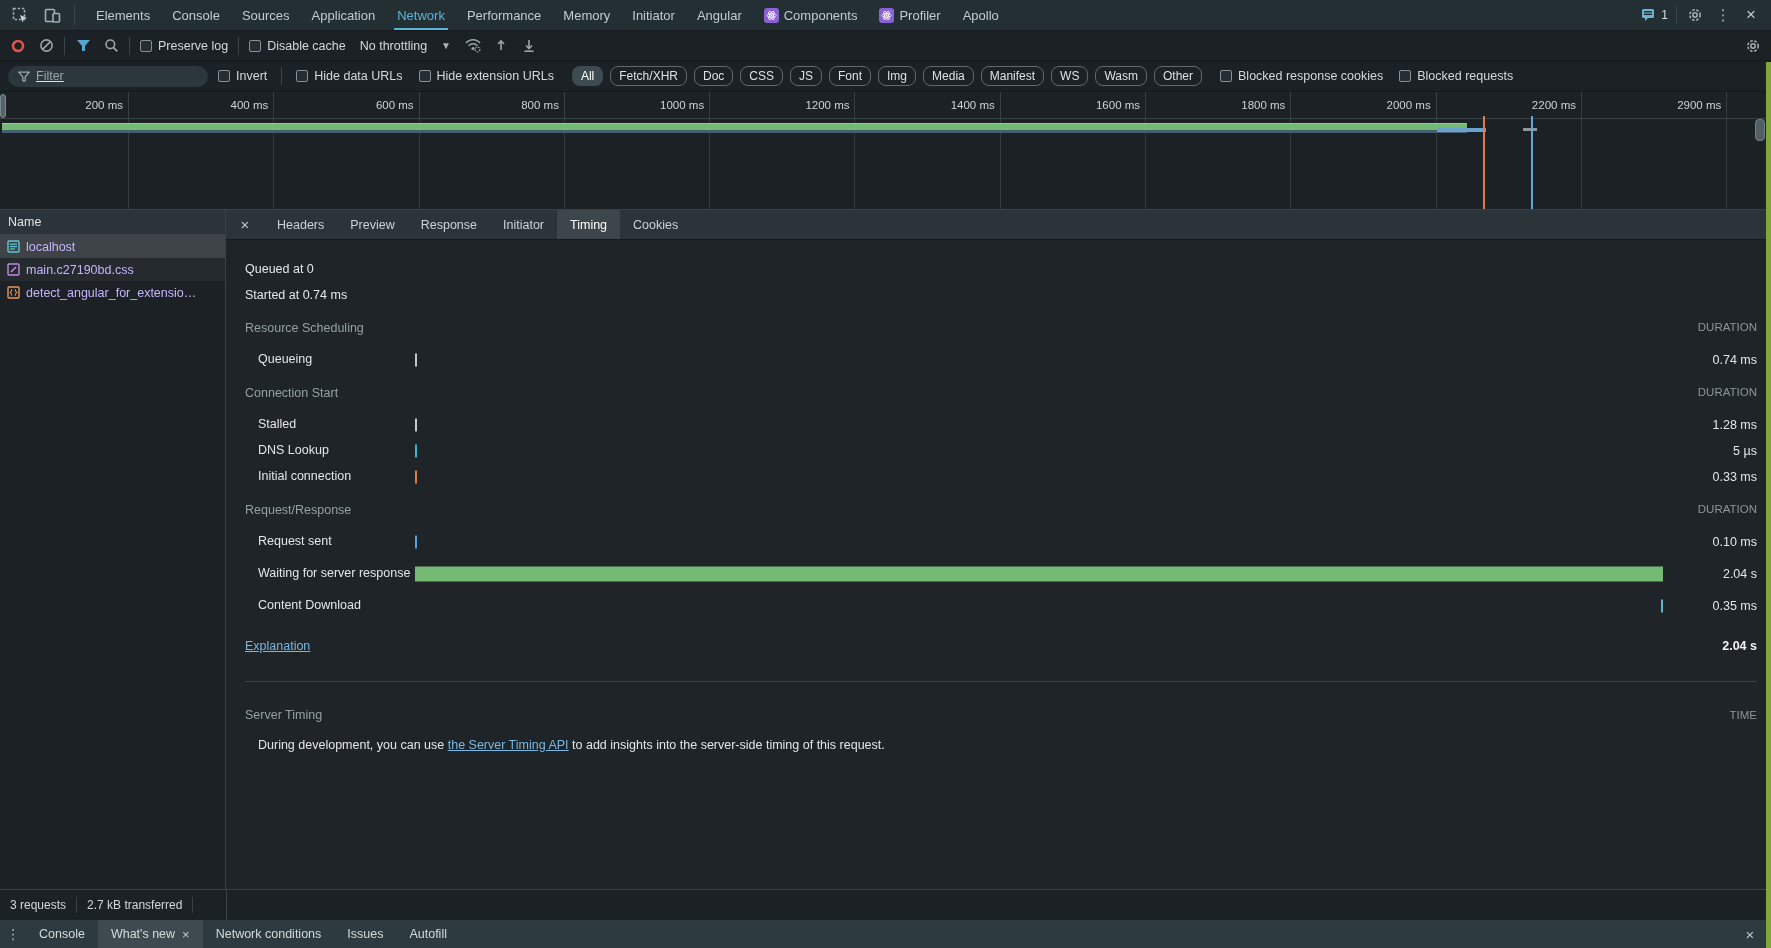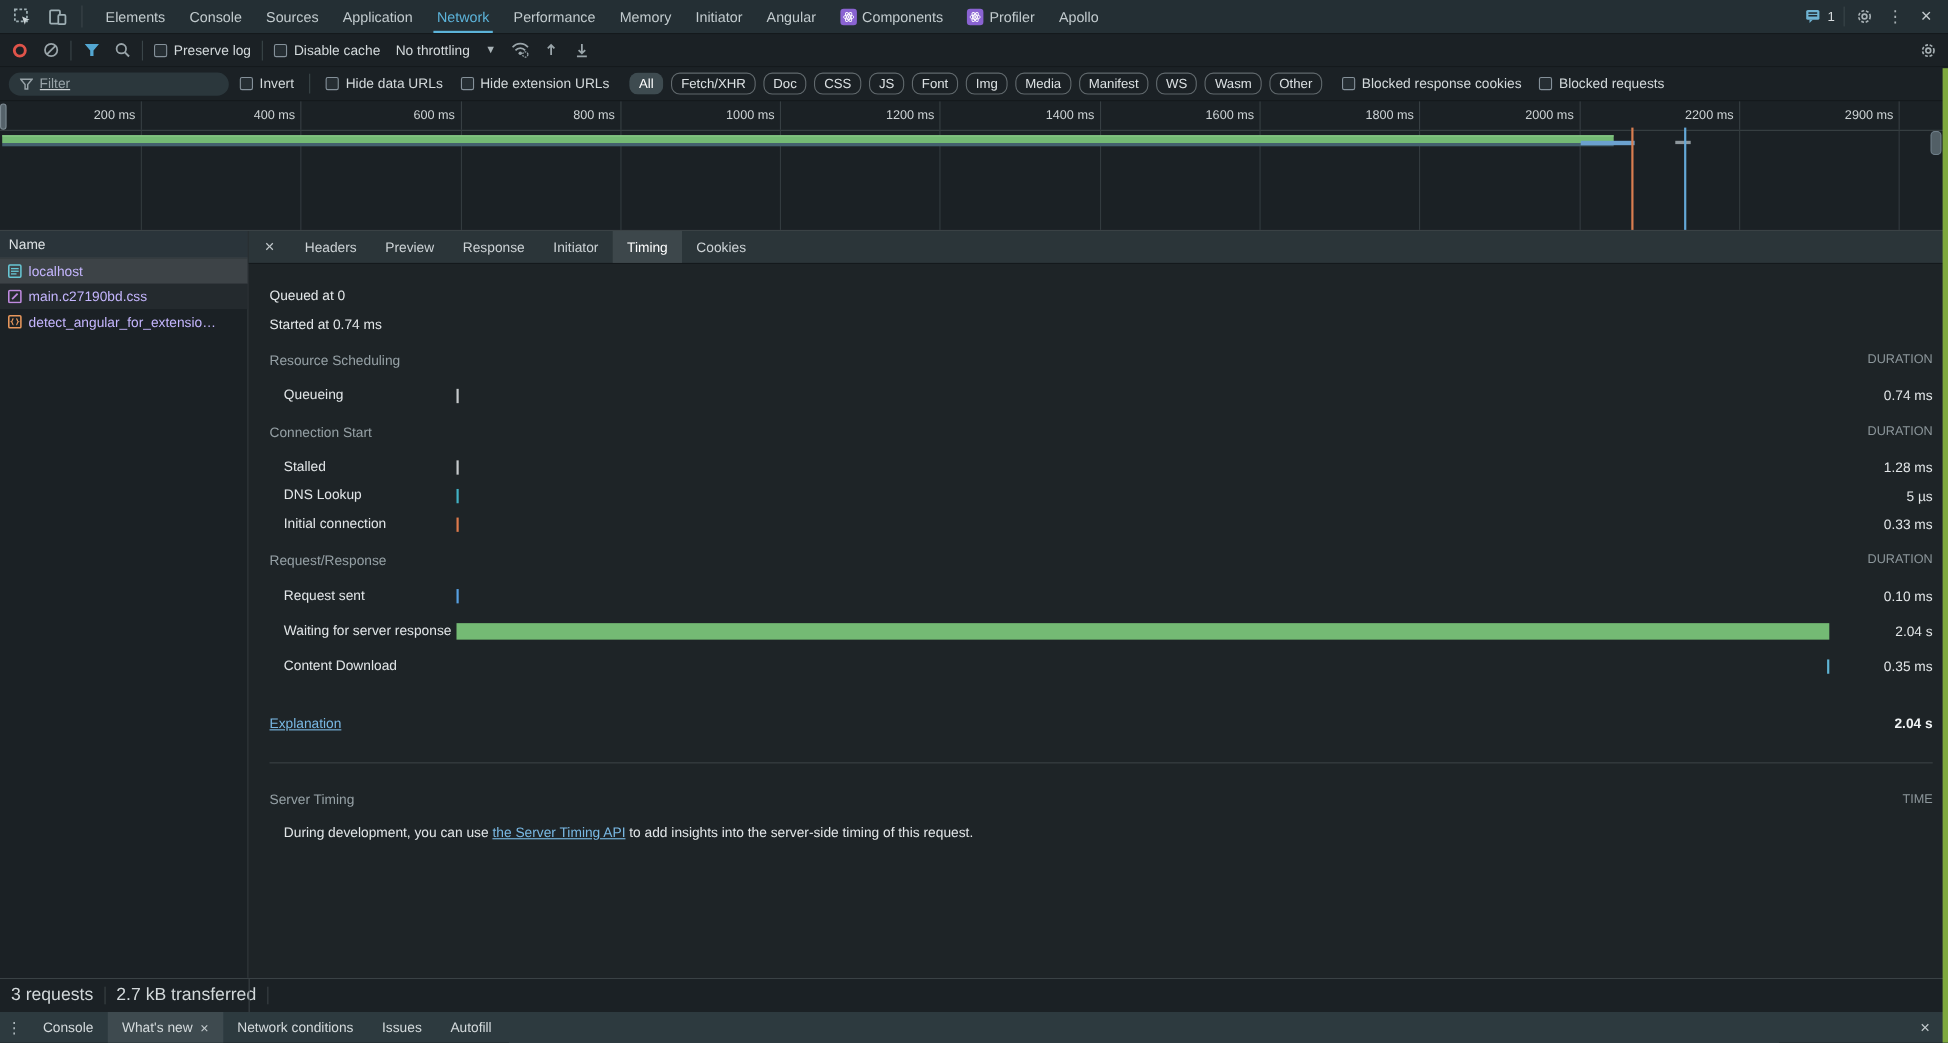--- a/index.html
+++ b/index.html
@@ -75,30 +75,30 @@
   .t-line { height:26px; display:flex; align-items:center; color:#e4e8ea; }
   .t-section-hdr { height:26px; margin-top:13px; display:flex; align-items:flex-start; }
   .t-section-hdr .name { color:#95a0a5; }
   .t-col-hdr { margin-left:auto; color:#8c969b; font-size:11.5px; width:92px; text-align:right; }
   .t-row { display:flex; align-items:center; min-height:26px; }
   .t-row .lbl { width:170px; flex:none; padding-left:13px; color:#e2e6e8; line-height:1.25; }
   .t-row .chart { flex:1; position:relative; height:100%; min-height:22px; }
   .t-row .val { width:92px; flex:none; text-align:right; color:#e2e6e8; }
   .tick { position:absolute; top:50%; transform:translateY(-50%); width:2px; height:13px; }
   .fullbar { position:absolute; top:50%; transform:translateY(-50%); left:0; right:2px; height:15px; }
-  .t-expl-row { display:flex; align-items:center; margin-top:32px; }
+  .t-expl-row { display:flex; align-items:center; margin-top:20px; }
   .t-expl-row .val { margin-left:auto; width:92px; text-align:right; font-weight:bold; color:#f0f3f4; }
   a.dev-link { color:#79b8e3; text-decoration:underline; cursor:pointer; }
   .t-hr { border:none; border-top:1px solid #3a4245; margin:28px 0 0 0; }
   .server-hdr { display:flex; align-items:center; margin-top:26px; }
   .server-hdr .name { color:#95a0a5; }
   .server-text { margin-top:16px; padding-left:13px; color:#e2e6e8; }
 
   
-  .statusbar { height:31px; border-top:1px solid #3a4245; background:#1b2125; display:flex; align-items:center; flex:none; font-size:16px; color:#d3d9db; position:relative; }
+  .statusbar { height:31px; border-top:1px solid #3a4245; background:#1b2125; display:flex; align-items:center; flex:none; font-size:12px; color:#d3d9db; position:relative; }
   .statusbar .seg { padding:0 10px; display:flex; align-items:center; height:100%; }
   .statusbar .sep { width:1px; height:16px; background:#3a4245; }
   .statusbar .panel-div { position:absolute; left:226px; top:0; bottom:0; width:1px; background:#3a4245; }
 
   .drawer { height:28px; background:#2d3a3f; display:flex; align-items:stretch; flex:none; position:relative; }
   .drawer .kebab { width:26px; display:flex; align-items:center; justify-content:center; color:#aeb8bc; font-size:14px; }
   .drawer-tab { display:flex; align-items:center; gap:7px; padding:0 13px; color:#d4dadc; font-size:12.5px; }
   .drawer-tab.sel { background:#3e4a4f; }
   .drawer-tab .x { color:#c3cacd; font-size:13px; }
   .drawer-close { position:absolute; right:8px; top:0; bottom:0; width:26px; display:flex; align-items:center; justify-content:center; color:#c3cacd; font-size:15px; }

